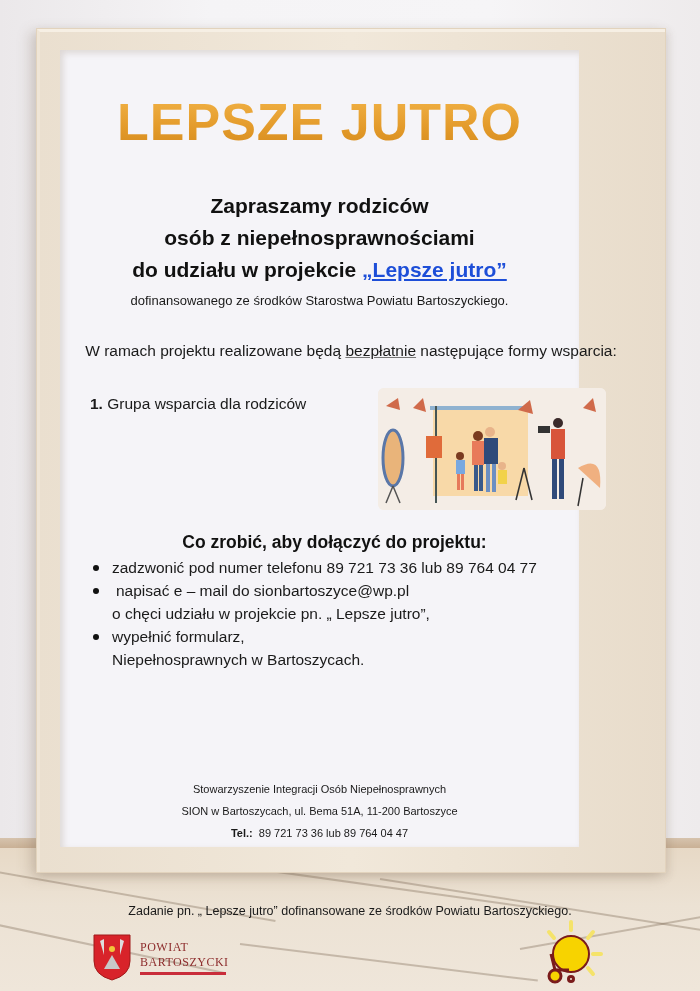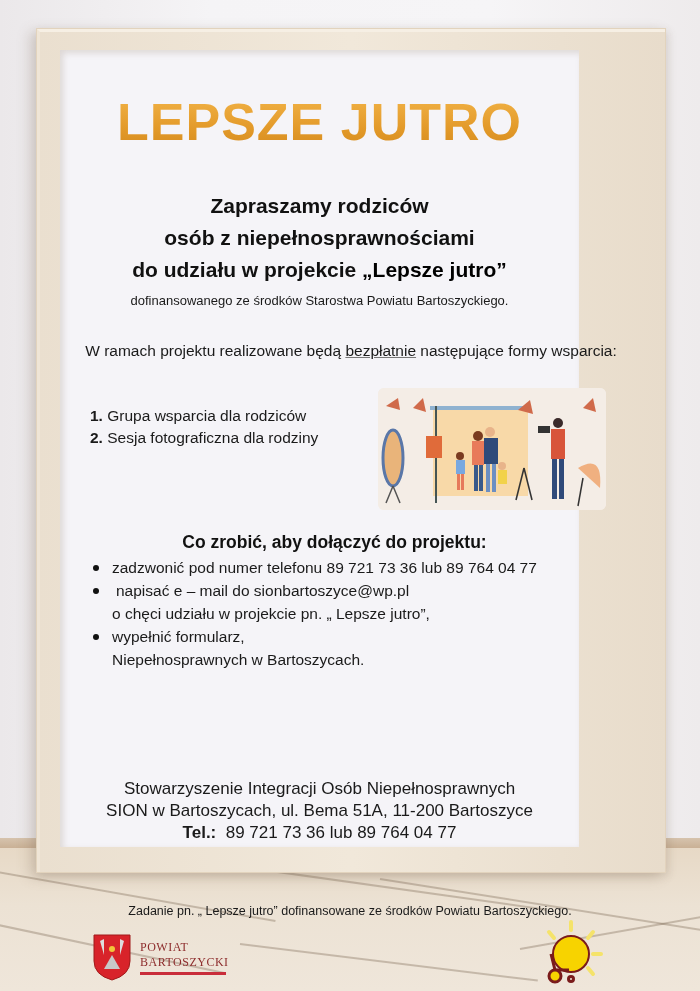--- a/index.html
+++ b/index.html
@@ -50,32 +50,32 @@
       text-align: center; font-size: 52px; font-weight: bold; letter-spacing: 1px;
       color: #e8a02f;
       background: linear-gradient(180deg, #f3b54a 0%, #e39a2a 60%, #d48a1e 100%);
       -webkit-background-clip: text; background-clip: text;
       -webkit-text-fill-color: transparent;
     }
     .intro {
       position: absolute; left: 0; top: 140px; width: 100%;
       text-align: center; font-weight: bold; font-size: 21px; line-height: 32px; color: #111;
     }
-    .intro .hl { color: #000000; }
+    .intro .hl { color: #1d4ed8; text-decoration: underline; }
     .subline {
       position: absolute; left: 0; top: 243px; width: 100%;
       text-align: center; font-size: 13px; color: #1a1a1a;
     }
     .forms-intro {
       position: absolute; left: 20px; top: 290px; width: 542px;
       text-align: center; font-size: 15.5px; line-height: 22px; color: #1a1a1a;
     }
     .forms-intro .u { text-decoration: underline; text-decoration-color: #777; }
     .support-list {
-      position: absolute; left: 30px; top: 355px; font-size: 15.5px; line-height: 22px;
+      position: absolute; left: 30px; top: 343px; font-size: 15.5px; line-height: 22px;
       list-style: none;
     }
     .support-list b { font-weight: bold; }
     .illustration {
       position: absolute; left: 318px; top: 338px; width: 228px; height: 122px;
       background: linear-gradient(180deg, #f2ece6 0%, #f7eee4 100%);
       border-radius: 6px; overflow: hidden;
     }
     .howto-title {
       position: absolute; left: 0; top: 482px; width: 100%;
@@ -86,21 +86,21 @@
       font-size: 15.5px; line-height: 23px; list-style: none;
     }
     .howto-list li { position: relative; padding-left: 22px; }
     .howto-list li::before {
       content: ""; position: absolute; left: 3px; top: 9px;
       width: 6px; height: 6px; border-radius: 50%; background: #111;
     }
     .howto-list li.cont::before { display: none; }
     .footer-org {
       position: absolute; left: 0; top: 728px; width: 100%;
-      text-align: center; font-size: 17px; line-height: 22px; color: #1a1a1a;
+      text-align: center; font-size: 11px; line-height: 22px; color: #1a1a1a;
     }
     .footer-org b { font-weight: bold; }
     .bottom-note {
       position: absolute; left: 0; top: 904px; width: 700px;
       text-align: center; font-size: 12.5px; color: #1a1a1a;
     }
     .powiat-logo {
       position: absolute; left: 92px; top: 930px; width: 160px; height: 54px;
       display: flex; align-items: center;
     }
@@ -142,21 +142,20 @@
     <div>osób z niepełnosprawnościami</div>
     <div><span>do udziału w projekcie </span><span class="hl">„Lepsze jutro”</span></div>
   </div>
 
   <div class="subline">dofinansowanego ze środków Starostwa Powiatu Bartoszyckiego.</div>
 
   <div class="forms-intro"><span>W ramach projektu realizowane będą </span><span class="u">bezpłatnie</span><span> następujące formy wsparcia:</span></div>
 
   <ol class="support-list">
     <li><b>1.</b> <span>Grupa wsparcia dla rodziców</span></li>
-    <li><b>2.</b> <span>Sesja fotograficzna dla rodziny</span></li>
   </ol>
 
   <div class="illustration">
     <svg width="228" height="122" viewBox="0 0 228 122">
       <rect x="0" y="0" width="228" height="122" fill="#f4ede6"></rect>
       <rect x="55" y="20" width="95" height="88" fill="#f8d9a8"></rect>
       <rect x="52" y="18" width="100" height="4" fill="#8fb2d0"></rect>
       <line x1="58" y1="18" x2="58" y2="115" stroke="#455" stroke-width="2"></line>
 
       <ellipse cx="15" cy="70" rx="10" ry="28" fill="#e9b47a" stroke="#5a77a8" stroke-width="3"></ellipse>
@@ -204,21 +203,21 @@
     <li>zadzwonić pod numer telefonu 89 721 73 36 lub 89 764 04 77</li>
     <li style="padding-left:26px;">napisać e – mail do sionbartoszyce@wp.pl</li>
     <li class="cont">o chęci udziału w projekcie pn. „ Lepsze jutro”,</li>
     <li>wypełnić formularz,</li>
     <li class="cont">Niepełnosprawnych w Bartoszycach.</li>
   </ul>
 
   <div class="footer-org">
     <div>Stowarzyszenie Integracji Osób Niepełnosprawnych</div>
     <div>SION w Bartoszycach, ul. Bema 51A, 11-200 Bartoszyce</div>
-    <div><b>Tel.:</b>&nbsp; <span>89 721 73 36 lub 89 764 04 77</span></div>
+    <div><b>Tel.:</b>&nbsp; <span>89 721 73 36 lub 89 764 04 47</span></div>
   </div>
 </div>
 
 <div class="bottom-note">Zadanie pn. „ Lepsze jutro” dofinansowane ze środków Powiatu Bartoszyckiego.</div>
 
 <div class="powiat-logo">
   <div class="coat">
     <svg width="40" height="48" viewBox="0 0 40 48">
       <path d="M2 2 H38 V28 Q38 42 20 47 Q2 42 2 28 Z" fill="#d8232a" stroke="#a01a1a" stroke-width="1"></path>
       <path d="M8 8 L12 6 L12 22 Z" fill="#ddd"></path>

